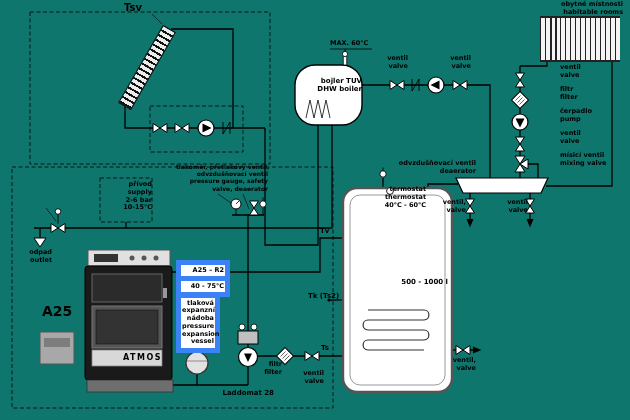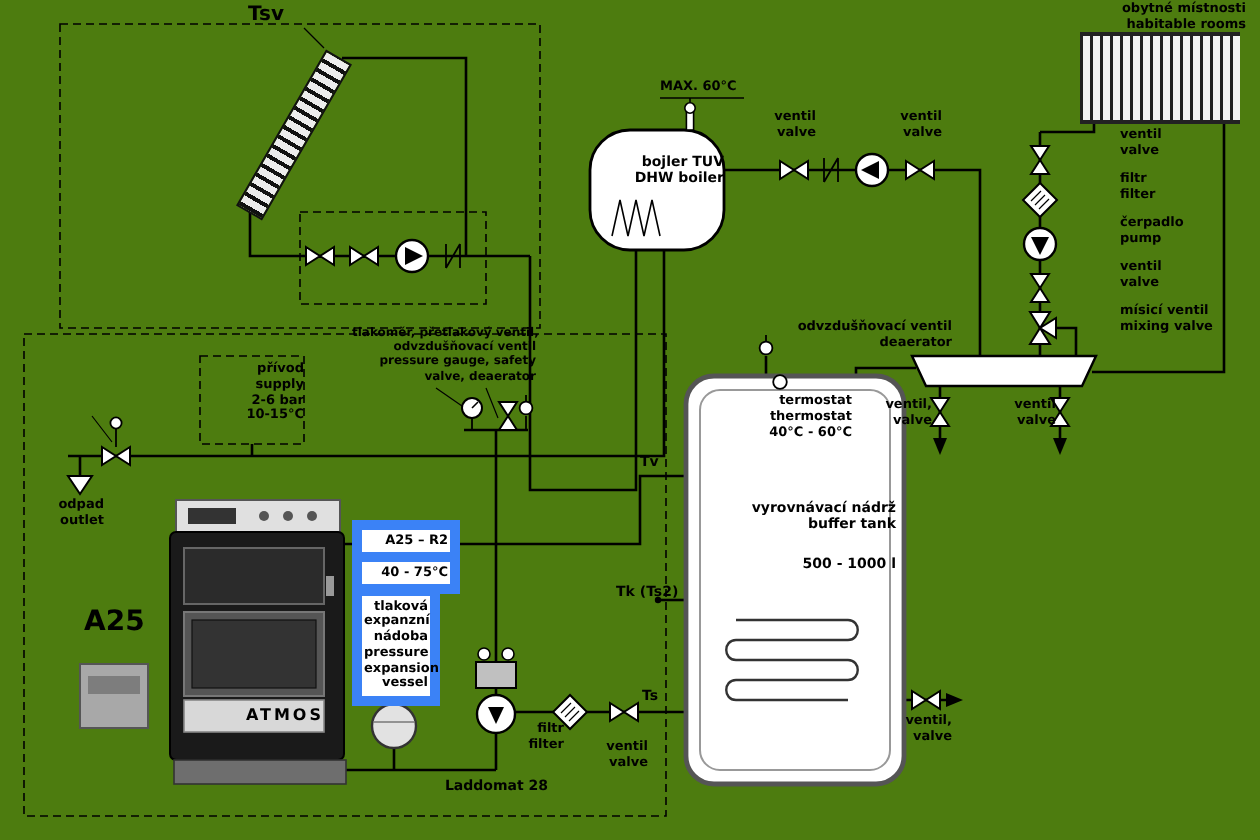--- a/index.html
+++ b/index.html
@@ -1,16 +1,16 @@
 <!DOCTYPE html>
 <html><head>
 <meta charset="utf-8">
 <style>
   html,body{margin:0;padding:0;background:#fff}
-  .canvas{position:relative;width:630px;height:420px;background:#4d7c0f;overflow:hidden;
+  .canvas{position:relative;width:630px;height:420px;background:#0f766e;overflow:hidden;
           font-family:"DejaVu Sans","Liberation Sans",sans-serif;color:#000}
   .canvas svg.base{position:absolute;left:0;top:0;z-index:1}
   .device{position:absolute;z-index:2}
   .lbl{position:absolute;font-weight:bold;font-size:6.5px;line-height:1.2;color:#000;z-index:3;white-space:nowrap}
   .lbl.c{text-align:right}
   .lbl span{display:block}
   .box{border:5px solid #3b82f6;background:#fff;padding:1.5px 1px;box-sizing:border-box}
   .big{font-size:10px}
   .huge{font-size:14px}
   .mid{font-size:7px}
@@ -247,34 +247,30 @@
       <span>supply</span>
     <span>2-6 bar</span>
       <span>10-15°C</span>
   </div>
 
   <div class="lbl c" style="left:28px;top:249px;width:24px">
     <span>odpad</span>
       <span>outlet</span>
   </div>
 
-  <div class="lbl c" style="left:366px;top:197px;width:60px">
+  <div class="lbl c" style="left:366px;top:186px;width:60px">
     <span>termostat</span>
       <span>thermostat</span>
       <span>40°C - 60°C</span>
   </div>
 
   <div class="lbl mid" style="left:320px;top:227px">Tv</div>
   <div class="lbl mid" style="left:308px;top:292px">Tk (Ts2)</div>
   <div class="lbl mid" style="left:321px;top:344px">Ts</div>
 
-  <div class="lbl c mid" style="left:346px;top:250px;width:102px">
-    <span>vyrovnávací nádrž</span>
-      <span>buffer tank</span>
-  </div>
   <div class="lbl c mid" style="left:346px;top:278px;width:102px">500 - 1000 l</div>
 
   <div class="lbl c" style="left:448px;top:357px;width:28px">
     <span>ventil,</span>
       <span>valve</span>
   </div>
 
   <div class="lbl c" style="left:438px;top:199px;width:28px">
     <span>ventil,</span>
       <span>valve</span>

